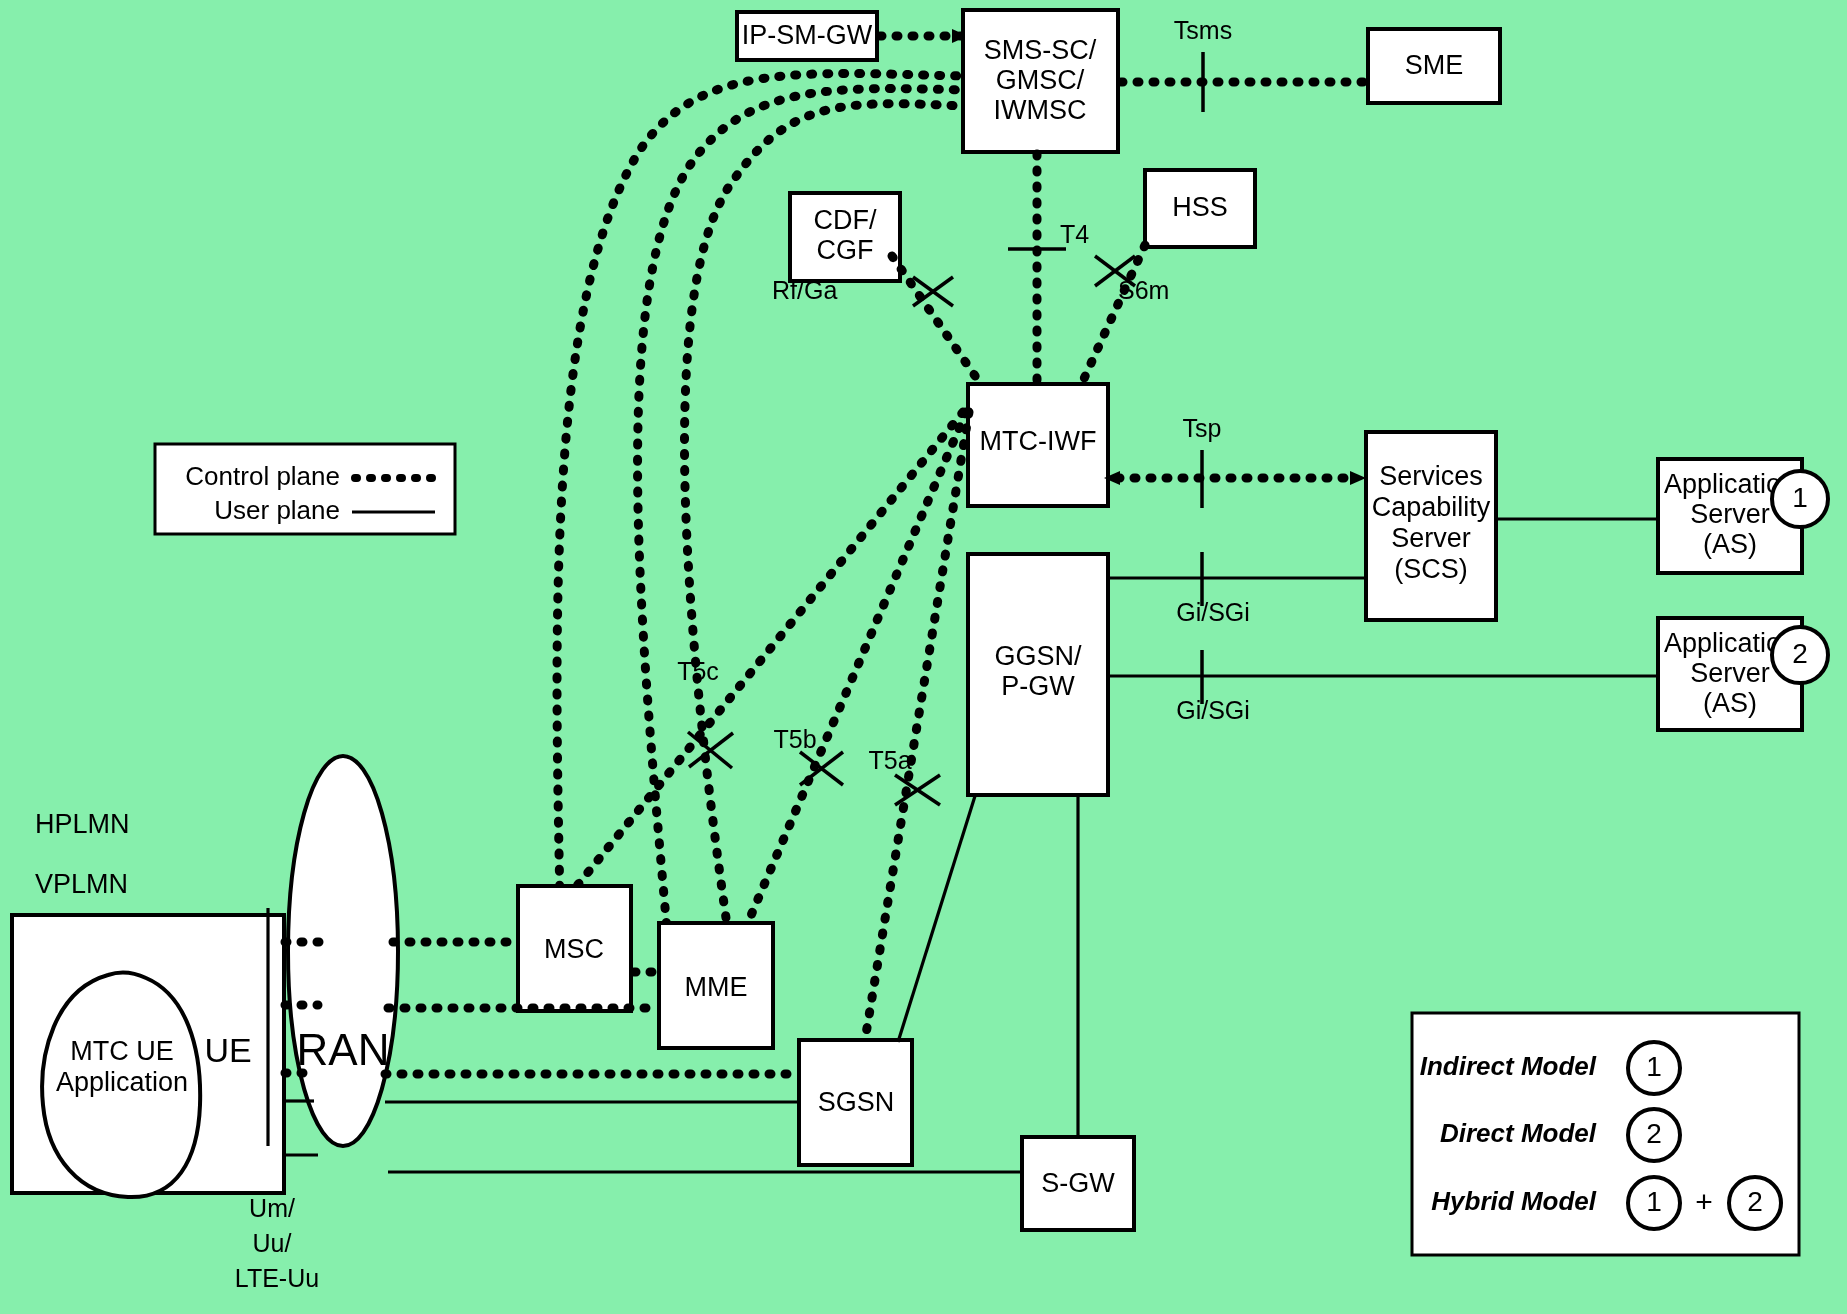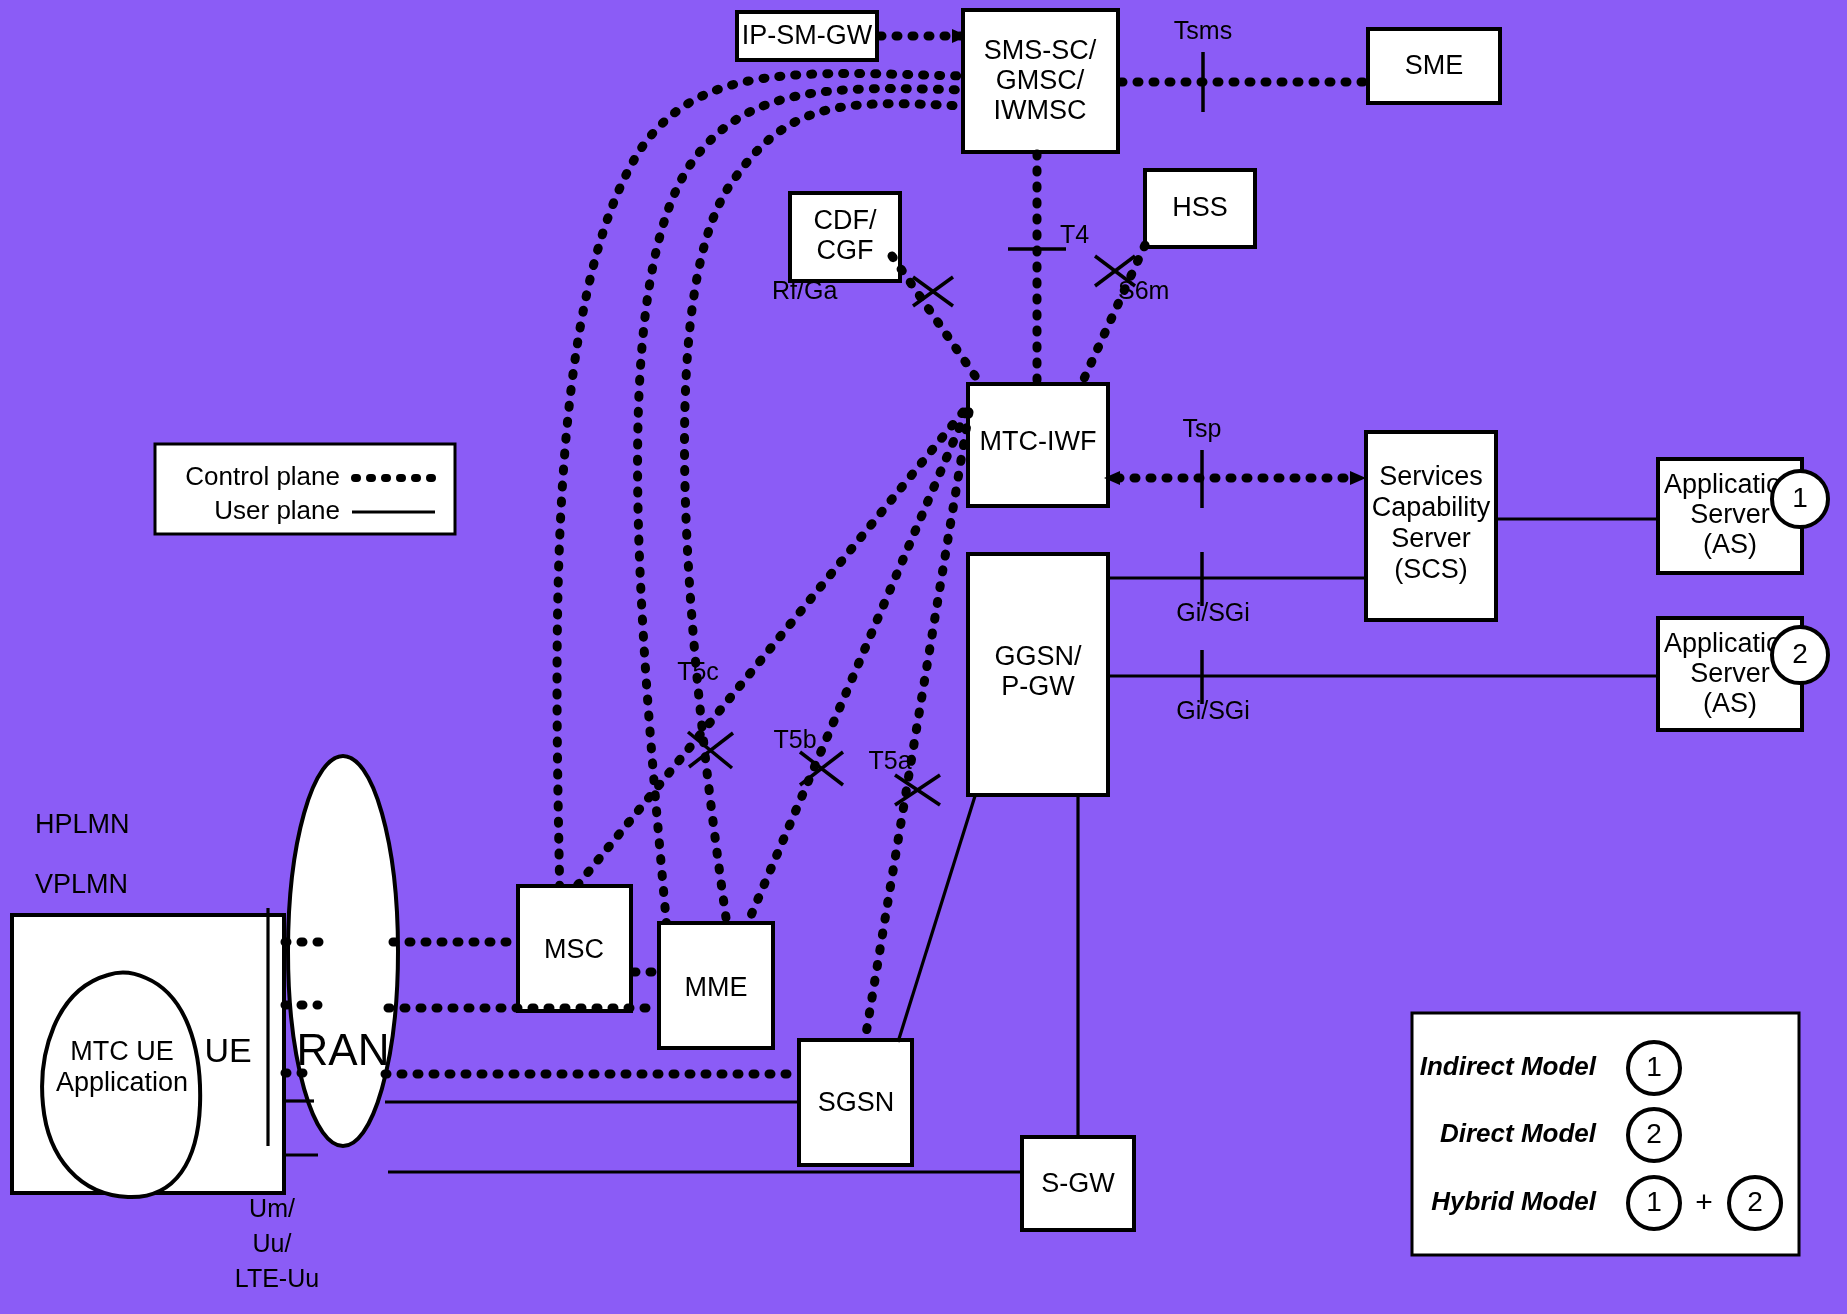--- a/index.html
+++ b/index.html
@@ -5,21 +5,21 @@
 <style>
   html, body {
     margin: 0;
     padding: 0;
     background: #ffffff;
   }
   #stage {
     position: relative;
     width: 1847px;
     height: 1314px;
-    background: #8b5cf6;
+    background: #86efac;
     font-family: "Liberation Sans", sans-serif;
     overflow: hidden;
     text-decoration: underline;
   }
   svg#canvas {
     position: absolute;
     left: 0; top: 0;
     width: 1847px;
     height: 1314px;
   }

